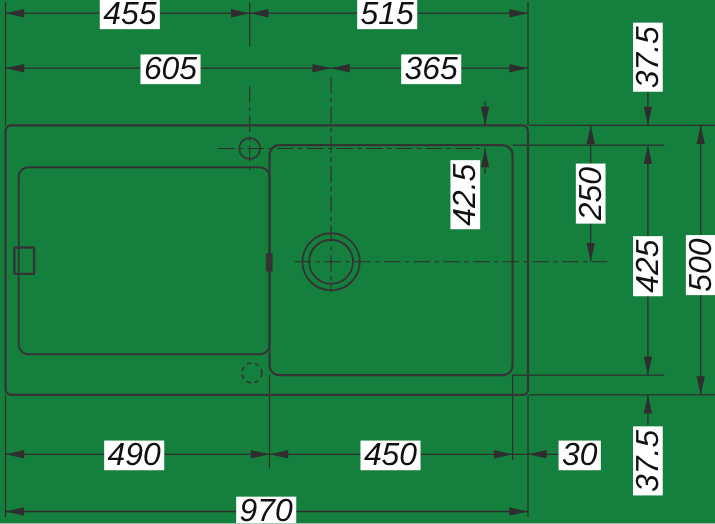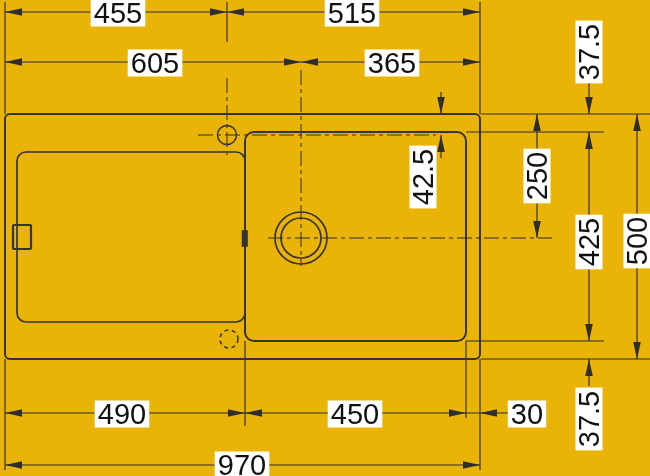--- a/index.html
+++ b/index.html
@@ -1,17 +1,17 @@
 <!DOCTYPE html>
 <html><head>
 <meta charset="utf-8">
 <style>
   html,body{margin:0;padding:0;background:#f0f0f0;}
-  .stage{width:650px;height:476px;background:#eab308;position:relative;overflow:hidden;
-         font-family:"Liberation Sans", sans-serif;}
+  .stage{width:650px;height:476px;background:#15803d;position:relative;overflow:hidden;
+         font-family:"Liberation Sans", sans-serif;font-style:italic;}
   svg{display:block;}
   text{font-family:"Liberation Sans", sans-serif;}
 </style>
 </head>
 <body>
 
 <div class="stage">
   <svg id="drawing" xmlns="http://www.w3.org/2000/svg" width="650" height="476" viewBox="0 0 650 476">
       <line x1="5" y1="2" x2="5" y2="114" stroke="#2e2e2e" stroke-width="1.15"></line>
       <line x1="5" y1="359" x2="5" y2="470" stroke="#2e2e2e" stroke-width="1.15"></line>

